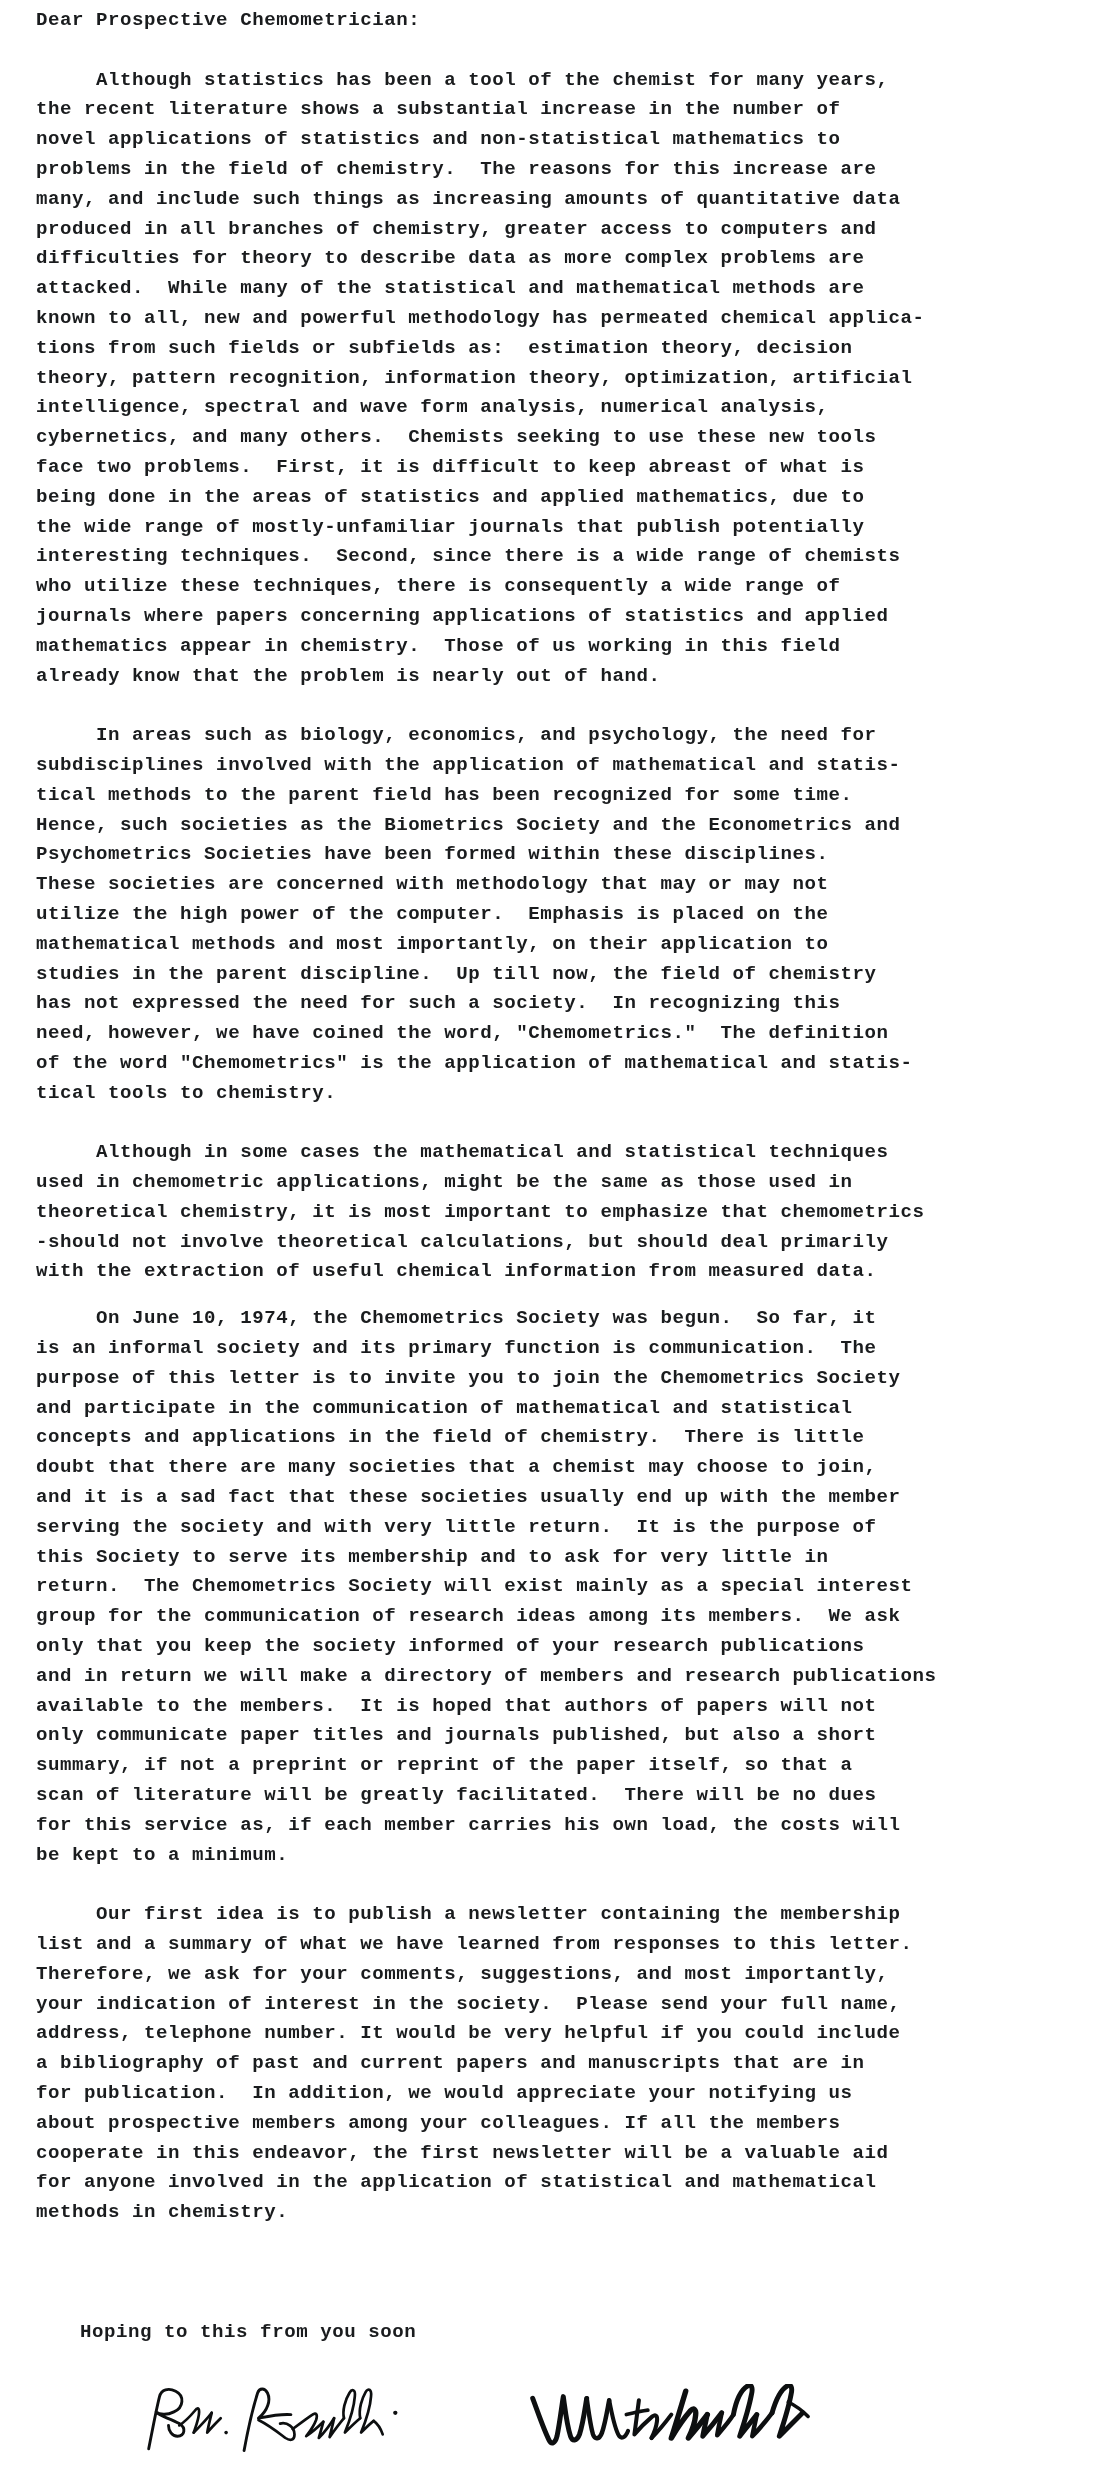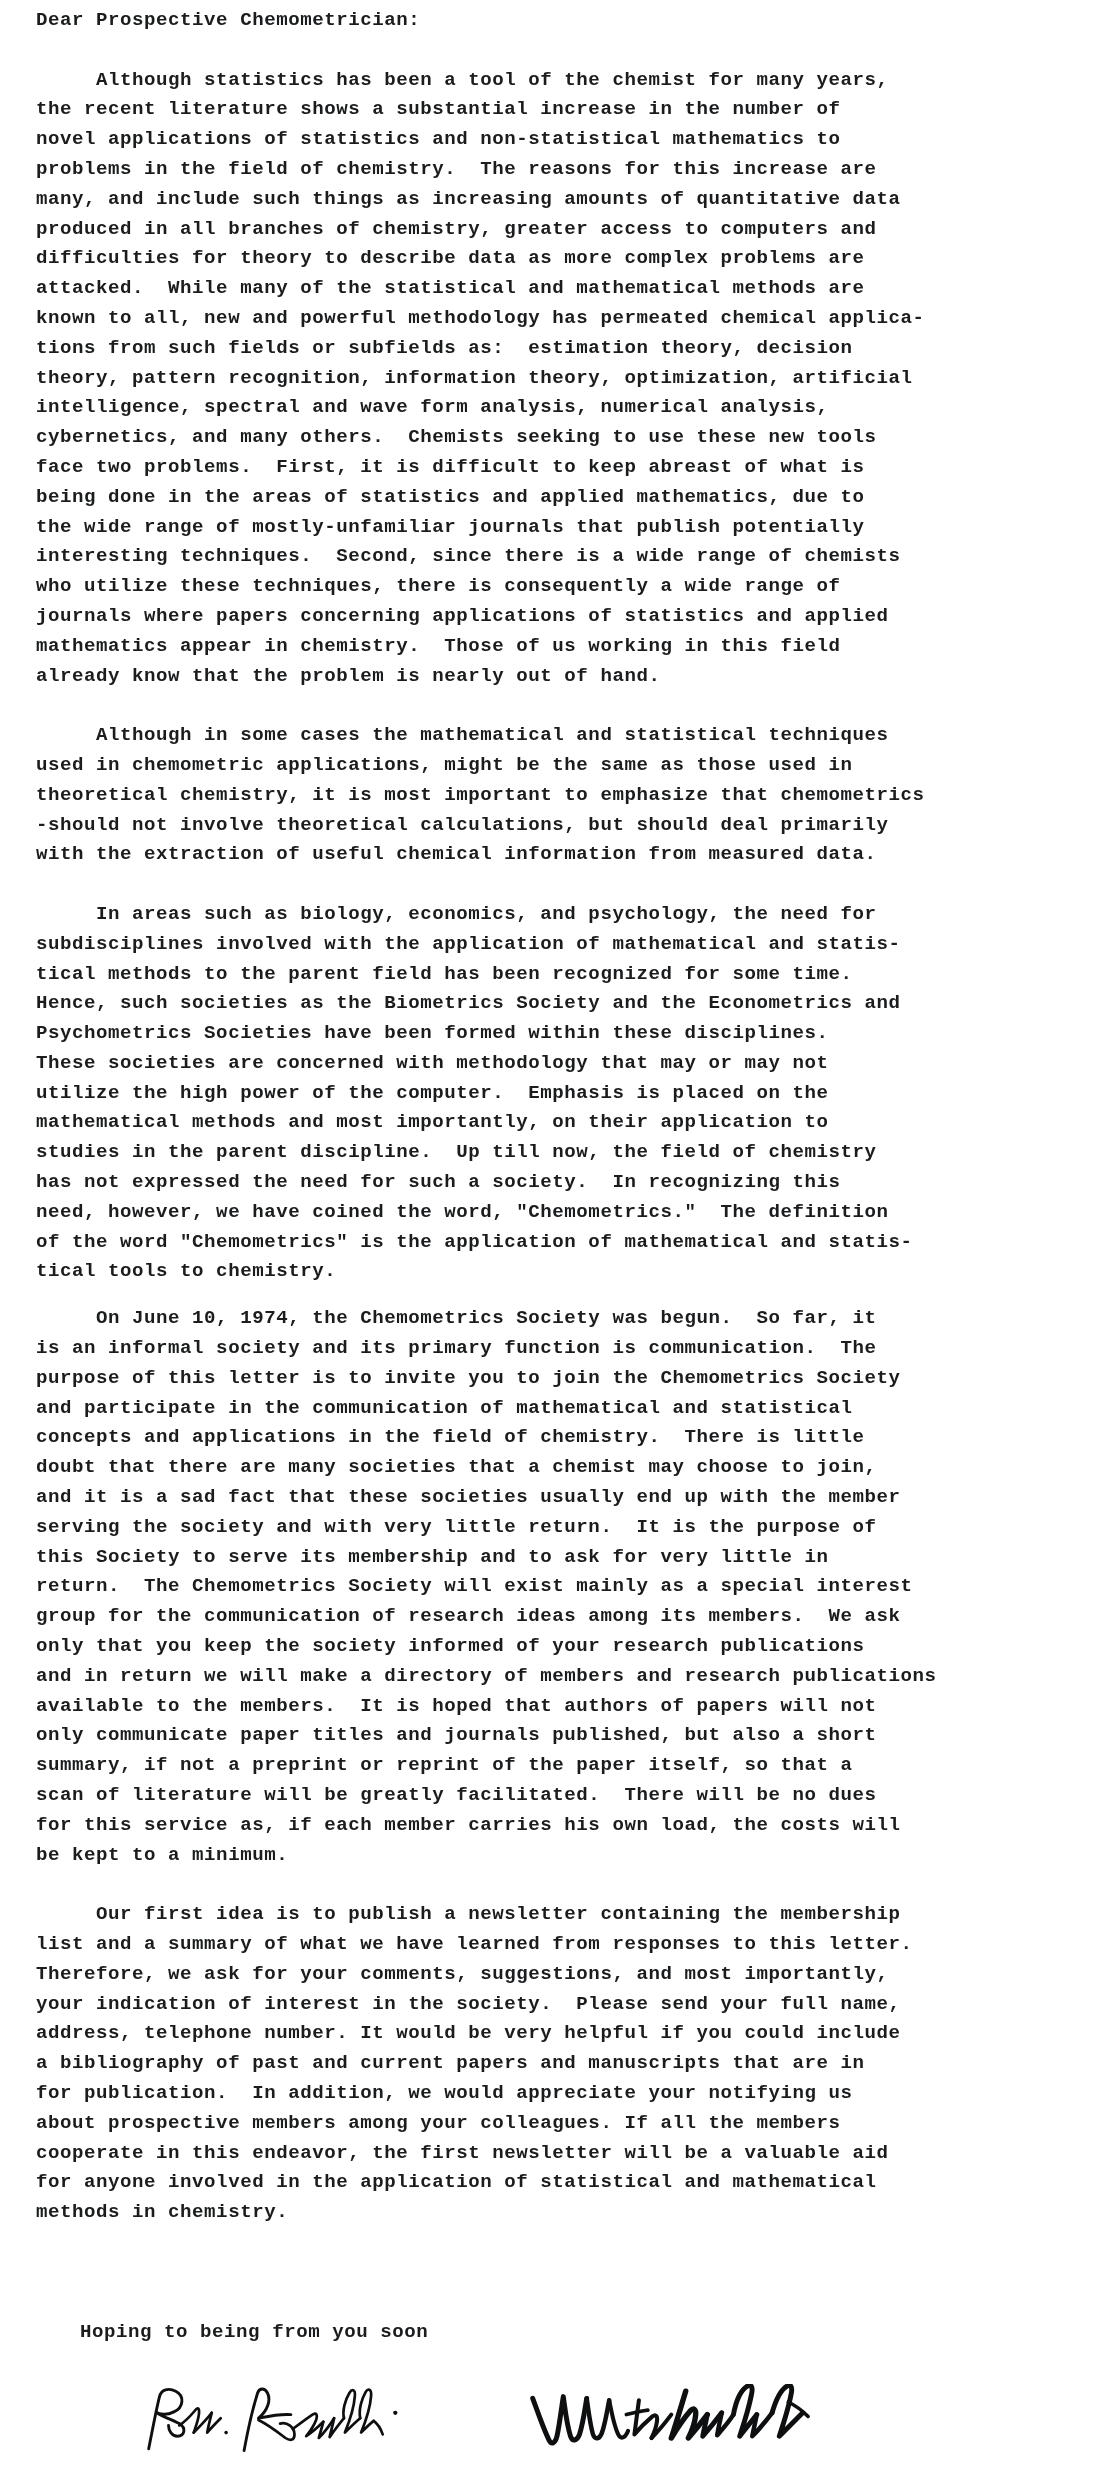--- a/index.html
+++ b/index.html
@@ -89,38 +89,38 @@
 intelligence, spectral and wave form analysis, numerical analysis,
 cybernetics, and many others.  Chemists seeking to use these new tools
 face two problems.  First, it is difficult to keep abreast of what is
 being done in the areas of statistics and applied mathematics, due to
 the wide range of mostly-unfamiliar journals that publish potentially
 interesting techniques.  Second, since there is a wide range of chemists
 who utilize these techniques, there is consequently a wide range of
 journals where papers concerning applications of statistics and applied
 mathematics appear in chemistry.  Those of us working in this field
 already know that the problem is nearly out of hand.</div>
-  <div class="tw para">     Although in some cases the mathematical and statistical techniques
-used in chemometric applications, might be the same as those used in
-theoretical chemistry, it is most important to emphasize that chemometrics
--should not involve theoretical calculations, but should deal primarily
-with the extraction of useful chemical information from measured data.</div>
   <div class="tw para">     In areas such as biology, economics, and psychology, the need for
 subdisciplines involved with the application of mathematical and statis-
 tical methods to the parent field has been recognized for some time.
 Hence, such societies as the Biometrics Society and the Econometrics and
 Psychometrics Societies have been formed within these disciplines.
 These societies are concerned with methodology that may or may not
 utilize the high power of the computer.  Emphasis is placed on the
 mathematical methods and most importantly, on their application to
 studies in the parent discipline.  Up till now, the field of chemistry
 has not expressed the need for such a society.  In recognizing this
 need, however, we have coined the word, "Chemometrics."  The definition
 of the word "Chemometrics" is the application of mathematical and statis-
 tical tools to chemistry.</div>
+  <div class="tw para">     Although in some cases the mathematical and statistical techniques
+used in chemometric applications, might be the same as those used in
+theoretical chemistry, it is most important to emphasize that chemometrics
+-should not involve theoretical calculations, but should deal primarily
+with the extraction of useful chemical information from measured data.</div>
   <div class="tw para tight">     On June 10, 1974, the Chemometrics Society was begun.  So far, it
 is an informal society and its primary function is communication.  The
 purpose of this letter is to invite you to join the Chemometrics Society
 and participate in the communication of mathematical and statistical
 concepts and applications in the field of chemistry.  There is little
 doubt that there are many societies that a chemist may choose to join,
 and it is a sad fact that these societies usually end up with the member
 serving the society and with very little return.  It is the purpose of
 this Society to serve its membership and to ask for very little in
 return.  The Chemometrics Society will exist mainly as a special interest
@@ -138,21 +138,21 @@
 Therefore, we ask for your comments, suggestions, and most importantly,
 your indication of interest in the society.  Please send your full name,
 address, telephone number. It would be very helpful if you could include
 a bibliography of past and current papers and manuscripts that are in
 for publication.  In addition, we would appreciate your notifying us
 about prospective members among your colleagues. If all the members
 cooperate in this endeavor, the first newsletter will be a valuable aid
 for anyone involved in the application of statistical and mathematical
 methods in chemistry.</div>
 
-  <div class="tw closing-block">Hoping to being from you soon</div>
+  <div class="tw closing-block">Hoping to this from you soon</div>
 
   <div class="sig-area">
 
     <div class="sig-col">
       <svg class="sig-img left" viewBox="0 0 330 80" width="330" height="72" aria-hidden="true">
         <g fill="none" stroke="#0d0f10" stroke-linecap="round" stroke-linejoin="round">
           <path d="M18 72 C22 52 26 30 30 14 C32 6 40 4 48 8 C58 13 57 26 46 31 C38 35 30 34 26 31
                    C30 36 42 38 52 44 C60 49 58 58 50 58 C44 58 40 52 40 46" stroke-width="3.2"></path>
           <path d="M52 46 C58 42 64 36 69 30 C72 26 74 26 74 31 C74 38 70 48 68 54" stroke-width="3"></path>
           <path d="M68 54 C74 48 82 40 88 32" stroke-width="3"></path>

